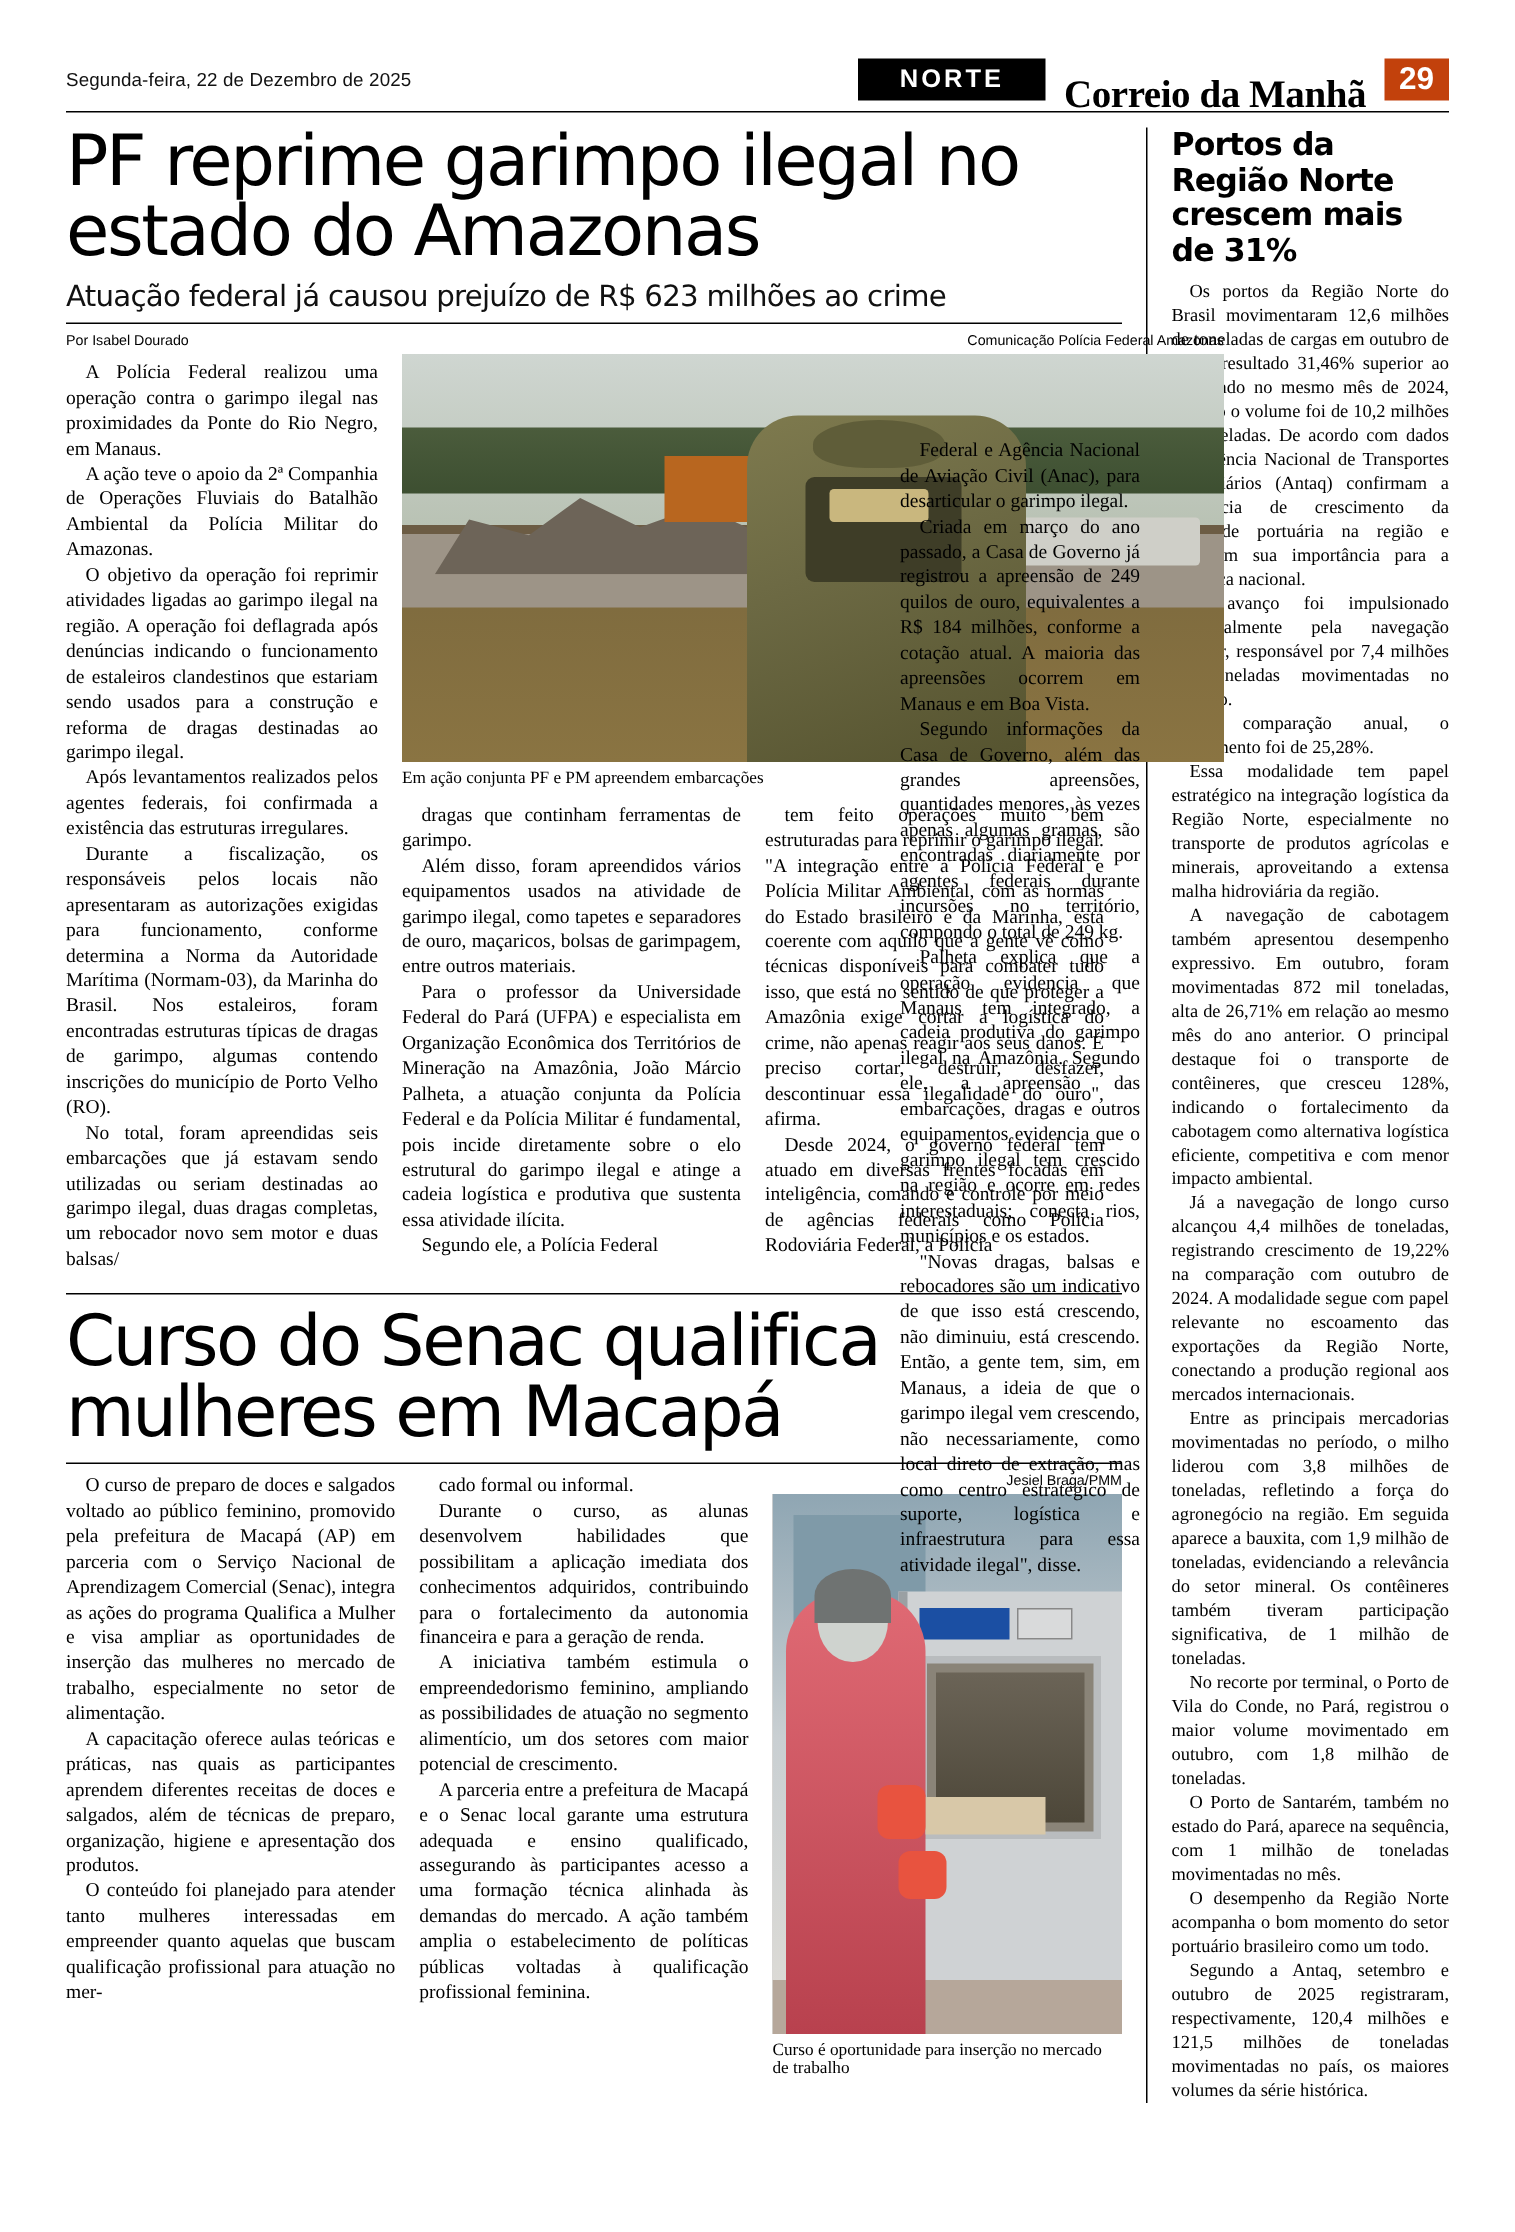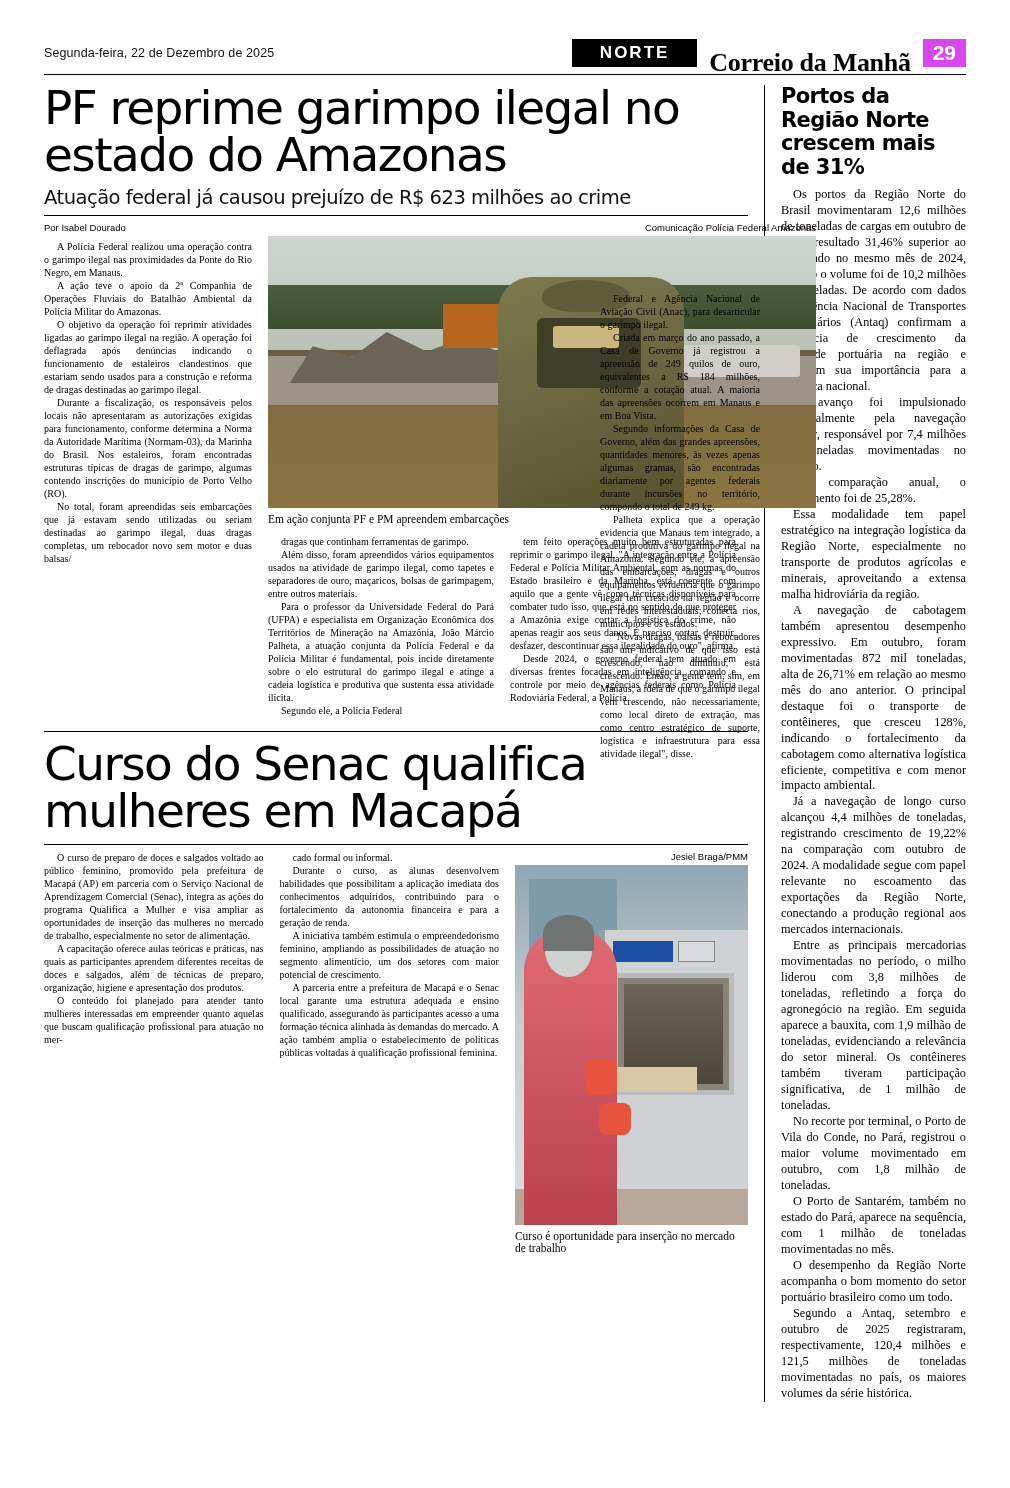--- a/index.html
+++ b/index.html
@@ -18,21 +18,21 @@
   .masthead { display:flex; align-items:center; justify-content:space-between; height:30px; }
   .date { font-family:"Liberation Sans", sans-serif; font-size:12.5px; color:#111; letter-spacing:0.1px; }
   .mast-right { display:flex; align-items:center; gap:12px; }
   .section-tag {
     background:#000; color:#fff; font-family:"Liberation Sans", sans-serif;
     font-weight:700; font-size:17px; letter-spacing:2px;
     padding:5px 28px 6px 28px; line-height:1;
   }
   .brand { font-family:"Liberation Serif", serif; font-weight:700; font-size:26px; letter-spacing:-0.3px;margin-top:20px; }
   .pagenum {
-    background:#d946ef; color:#fff; font-family:"Liberation Sans", sans-serif;
+    background:#c2410c; color:#fff; font-family:"Liberation Sans", sans-serif;
     font-weight:700; font-size:21px; padding:3px 10px 4px 10px; line-height:1;
   }
   .rule-top { border-top:1.4px solid #000; margin-top:6px; }
 
   
   .body-wrap { display:flex; gap:0; margin-top:10px; }
   .left-zone { width:720px; padding-right:16px; }
   .right-zone { width:202px; padding-left:16px; border-left:0.8px solid #000; }
 
   h1.headline {
@@ -52,21 +52,21 @@
   }
   .hr-thin { border-top:0.8px solid #000; margin:6px 0 4px 0; }
 
   .credit-line { font-family:"Liberation Sans", sans-serif; font-size:9.5px; text-align:right; margin-bottom:3px; }
   .byline { font-family:"Liberation Sans", sans-serif; font-size:9.5px; margin:0 0 7px 0; }
 
   .cols3 { display:flex; gap:16px; }
   .col { width:226px; }
   p.t {
     font-family:"Liberation Serif", serif;
-    font-size:10px;
+    font-size:13px;
     line-height:1.30;
     text-align:justify;
     margin:0;
     text-indent:13px;
     hyphens:auto;
   }
   p.t + p.t { margin-top:0; }
 
   .photo-block { width:352px; }
   .photo {
@@ -153,20 +153,21 @@
         <div class="subhead">Atuação federal já causou prejuízo de R$ 623 milhões ao crime</div>
         <div class="hr-thin"></div>
 
         <div class="cols3" style="margin-top:6px;">
 
           <div class="col">
             <div class="byline">Por Isabel Dourado</div>
             <p class="t">A Polícia Federal realizou uma operação contra o garimpo ilegal nas proximidades da Ponte do Rio Negro, em Manaus.</p>
             <p class="t">A ação teve o apoio da 2ª Companhia de Operações Fluviais do Batalhão Ambiental da Polícia Militar do Amazonas.</p>
             <p class="t">O objetivo da operação foi reprimir atividades ligadas ao garimpo ilegal na região. A operação foi deflagrada após denúncias indicando o funcionamento de estaleiros clandestinos que estariam sendo usados para a construção e reforma de dragas destinadas ao garimpo ilegal.</p>
+            <p class="t">Após levantamentos realizados pelos agentes federais, foi confirmada a existência das estruturas irregulares.</p>
             <p class="t">Durante a fiscalização, os responsáveis pelos locais não apresentaram as autorizações exigidas para funcionamento, conforme determina a Norma da Autoridade Marítima (Normam-03), da Marinha do Brasil. Nos estaleiros, foram encontradas estruturas típicas de dragas de garimpo, algumas contendo inscrições do município de Porto Velho (RO).</p>
             <p class="t">No total, foram apreendidas seis embarcações que já estavam sendo utilizadas ou seriam destinadas ao garimpo ilegal, duas dragas completas, um rebocador novo sem motor e duas balsas/</p>
           </div>
 
           <div style="width:480px;">
             <div class="photo-block" style="width:548px;">
               <div class="credit-line">Comunicação Polícia Federal Amazonas</div>
               <div class="photo">
                 <div class="p1-sky"></div>
                   <div class="p1-trees"></div>

